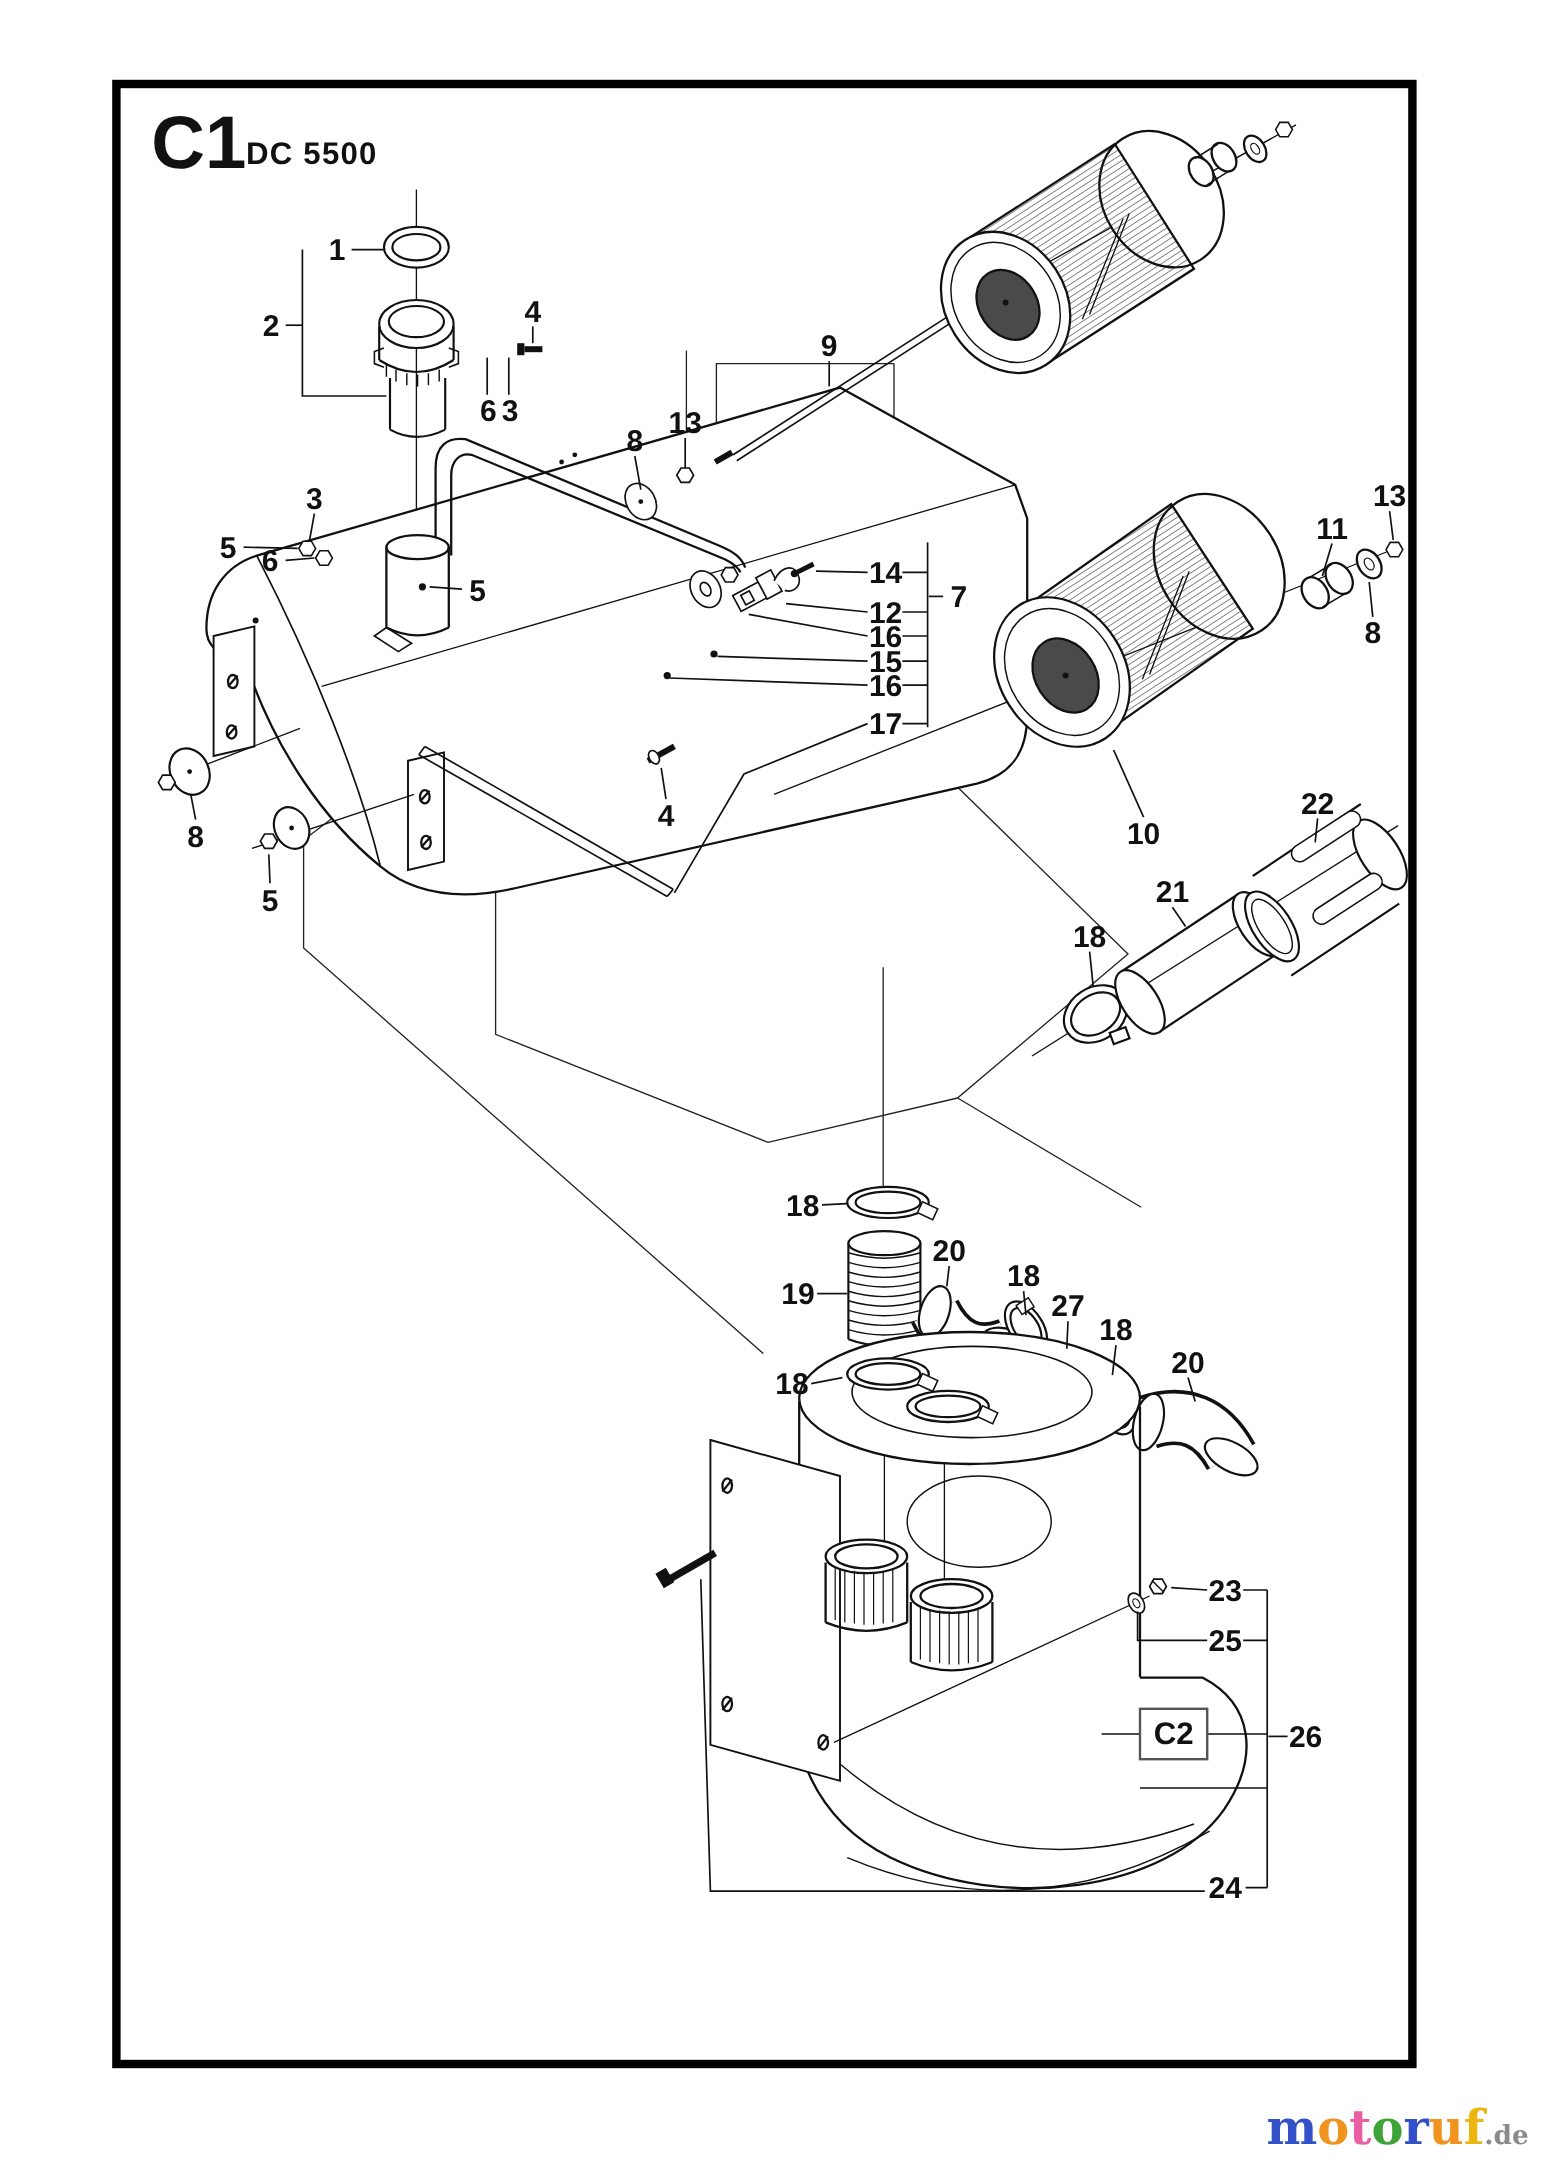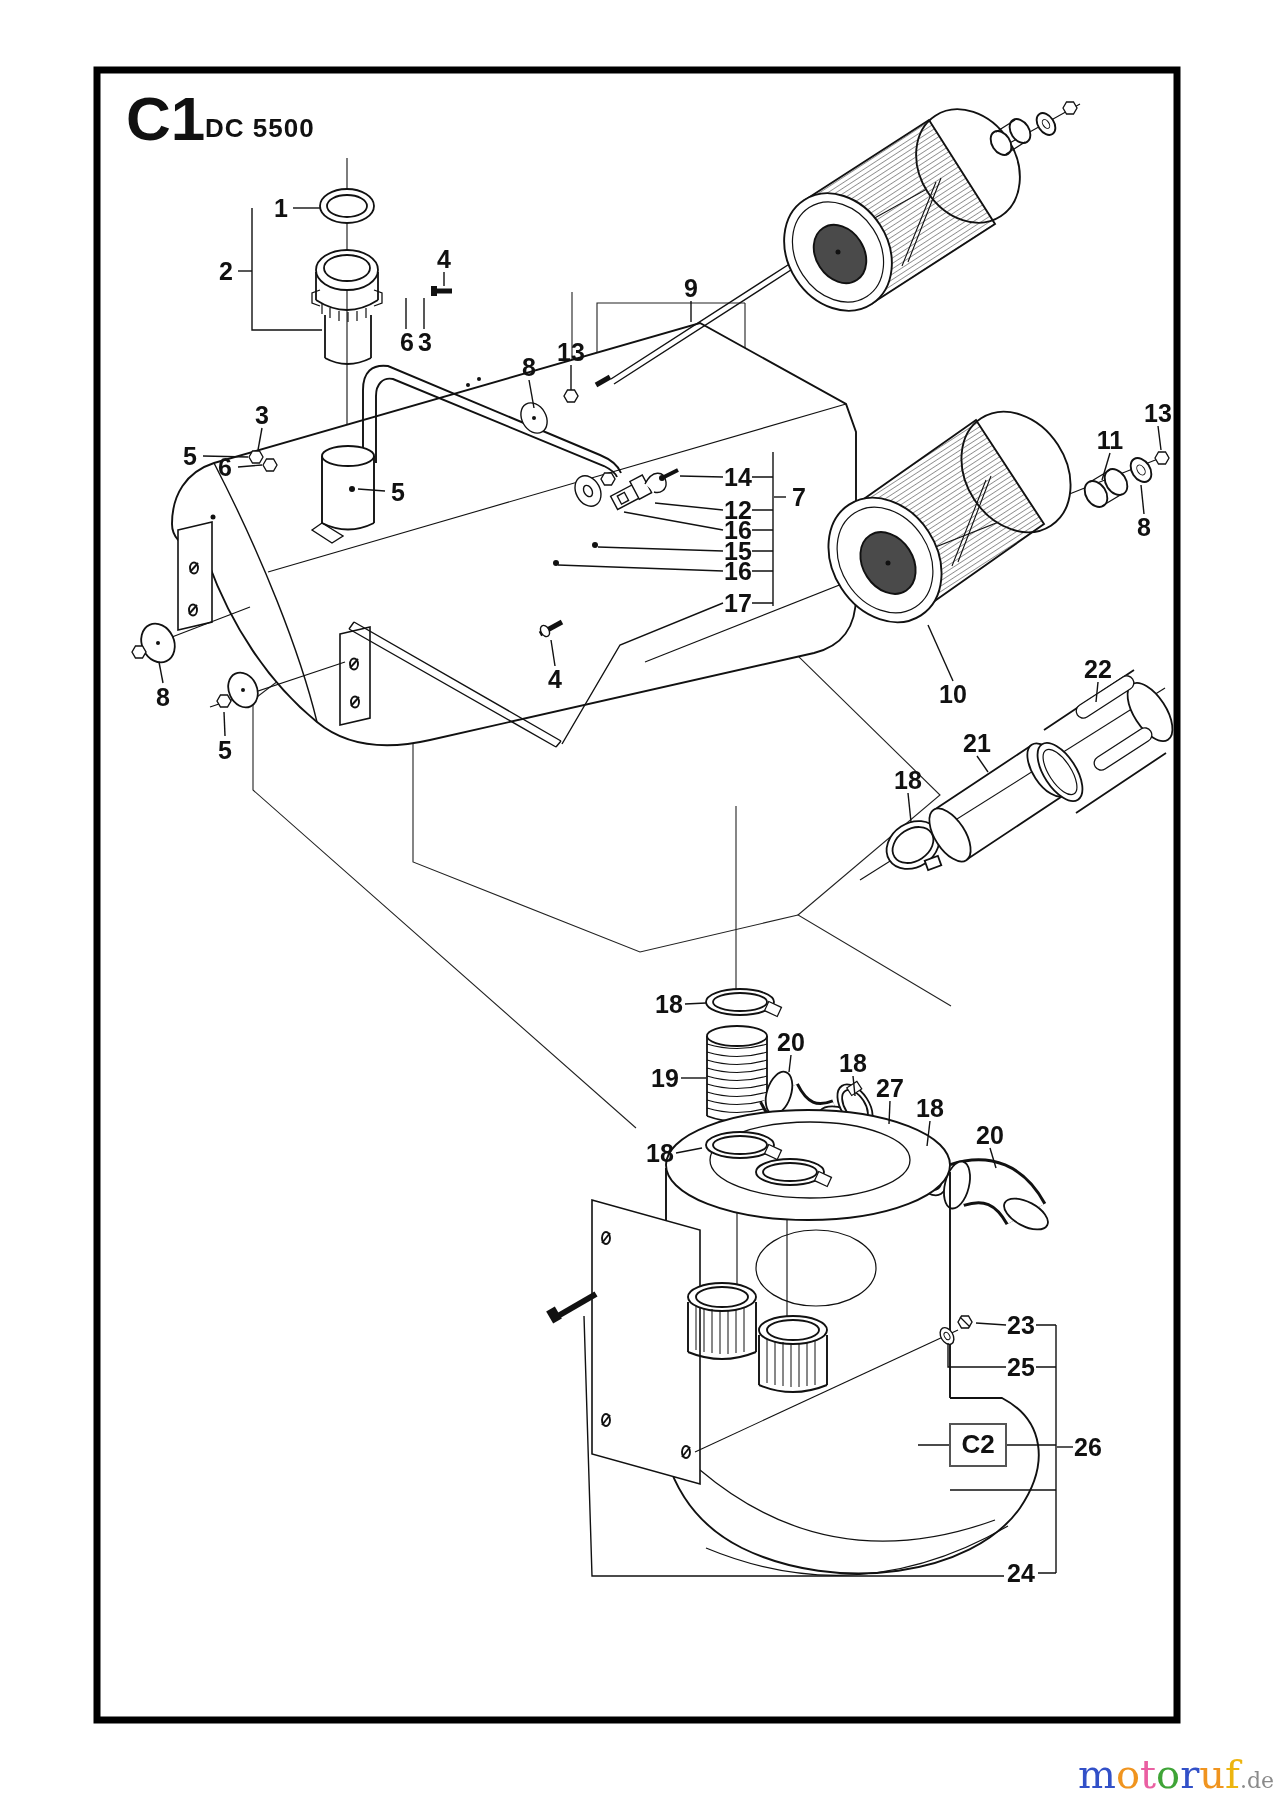--- a/index.html
+++ b/index.html
@@ -4,21 +4,21 @@
 <style>
   html,body{margin:0;padding:0;background:#fff;}
   .page{position:relative;width:1284px;height:1800px;background:#fff;overflow:hidden;
         font-family:"Liberation Sans", sans-serif;}
   svg{position:absolute;left:0;top:0;}
   .callout-text{font-family:"Liberation Sans", sans-serif;font-weight:bold;font-size:25px;fill:#111;}
   .title-main{font-family:"Liberation Sans", sans-serif;font-weight:bold;font-size:62px;fill:#111;}
   .title-model{font-family:"Liberation Sans", sans-serif;font-weight:bold;font-size:26px;fill:#111;letter-spacing:1px;}
   .c2-text{font-family:"Liberation Sans", sans-serif;font-weight:bold;font-size:26px;fill:#111;}
   #watermark{position:absolute;right:10px;bottom:6px;font-family:"DejaVu Serif", serif;
-             font-weight:normal;font-size:40px;line-height:1;}
+             font-weight:bold;font-size:40px;line-height:1;}
   #watermark .tld{font-size:22px;}
 </style>
 </head>
 <body>
 
 <div class="page">
 <svg width="1284" height="1800" viewBox="0 0 1284 1800">
   <defs>
     <pattern id="hatch" width="4.5" height="4.5" patternUnits="userSpaceOnUse" patternTransform="rotate(-33)">
       <line x1="0" y1="0" x2="4.5" y2="0" stroke="#222" stroke-width="0.9"></line>

